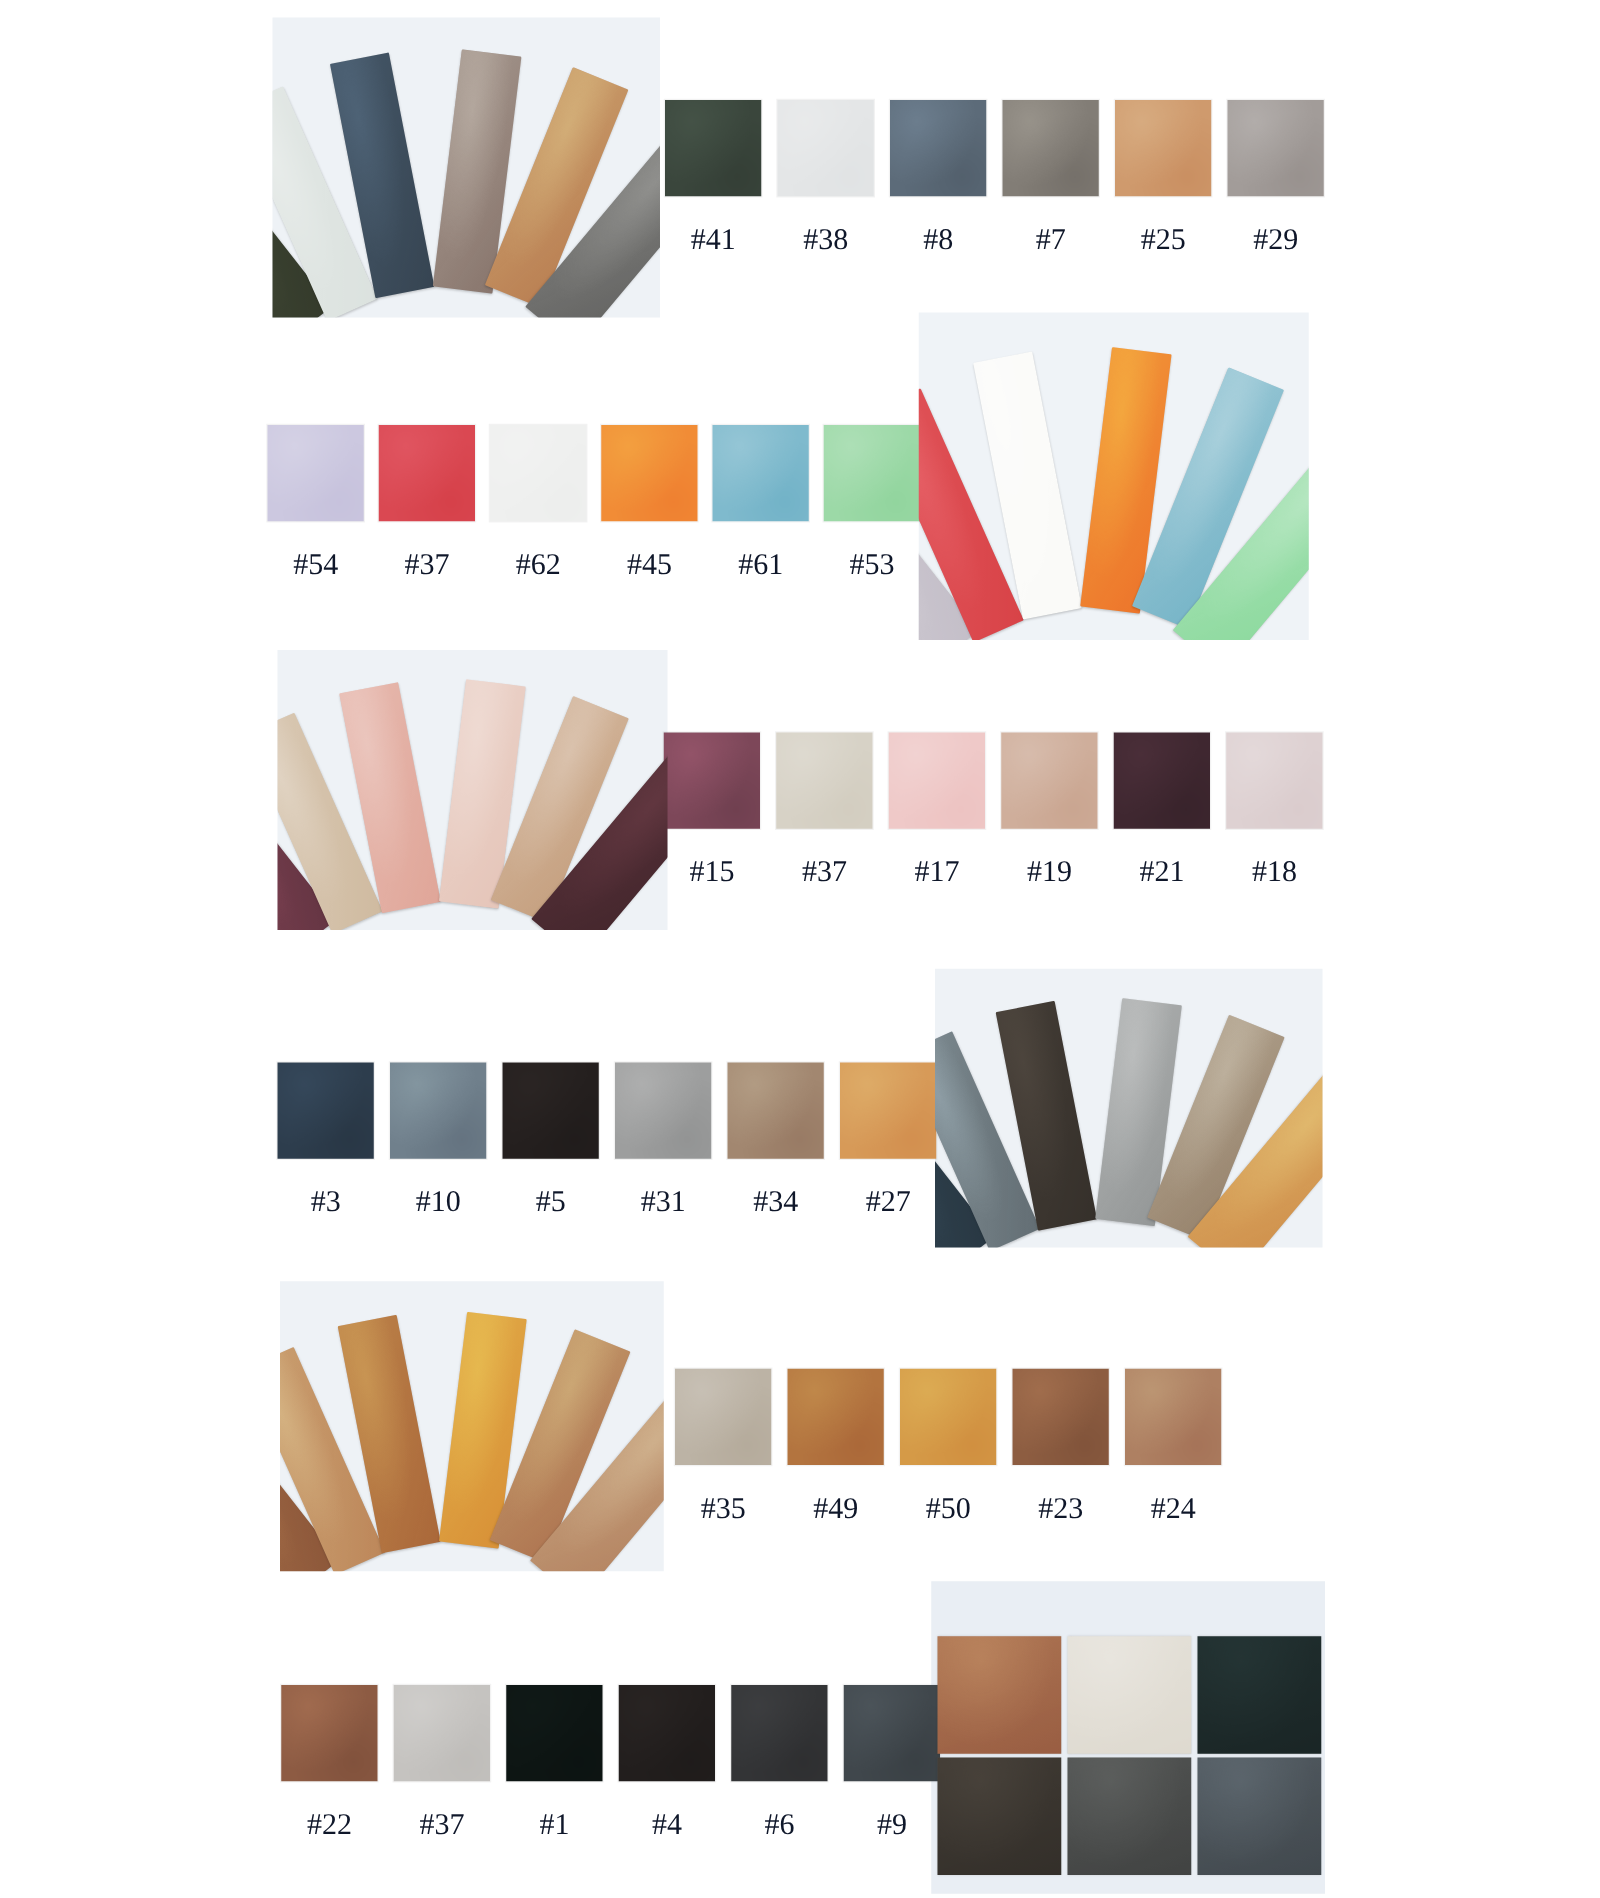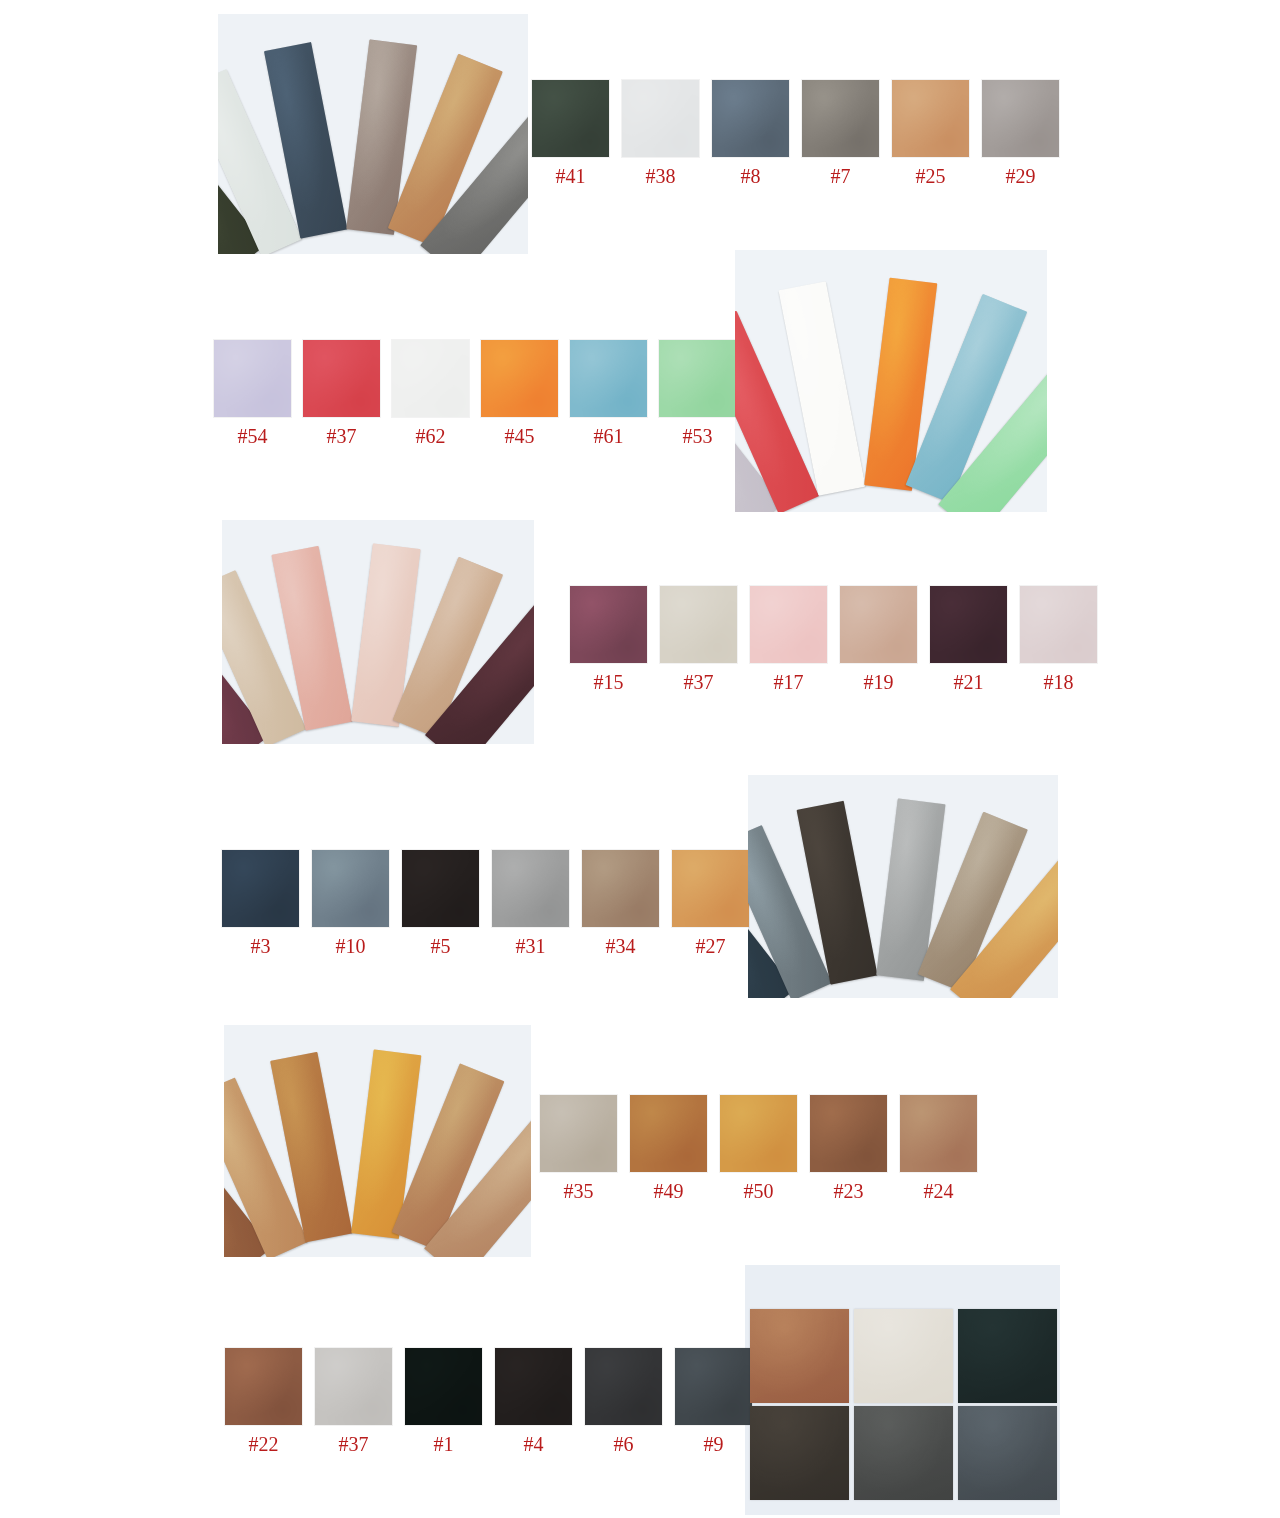--- a/index.html
+++ b/index.html
@@ -84,24 +84,24 @@
   .swatch-chip::after {
     content: "";
     position: absolute;
     inset: 0;
     background:
       radial-gradient(ellipse at 28% 22%, rgba(255,255,255,0.17), rgba(255,255,255,0) 62%),
       radial-gradient(ellipse at 75% 80%, rgba(0,0,0,0.10), rgba(0,0,0,0) 60%);
     mix-blend-mode: overlay;
   }
   .swatch-label {
-    margin-top: 8px;
-    font-size: 20px;
+    margin-top: 24px;
+    font-size: 24px;
     line-height: 22px;
-    color: #b91c1c;
+    color: #0f172a;
     font-family: "Liberation Serif", serif;
     white-space: nowrap;
   }
 </style>
 </head>
 <body>
 
 <div class="catalog">
     <div class="photo" style="left: 218px; top: 14px; width: 310px; height: 240px; background: rgb(238, 242, 246);">
       <div class="photo-inner">
@@ -178,21 +178,21 @@
     <div class="photo" style="left: 222px; top: 520px; width: 312px; height: 224px; background: rgb(238, 242, 246);">
       <div class="photo-inner">
         <div class="strip" style="background: rgb(111, 58, 73); left: 8.05161px; top: 59.8621px; width: 44.2839px; height: 168.966px; transform: rotate(-38deg); z-index: 10;"></div>
         <div class="strip" style="background: rgb(212, 193, 169); left: 42.271px; top: 44.4138px; width: 44.2839px; height: 173.793px; transform: rotate(-24deg); z-index: 11;"></div>
         <div class="strip" style="background: rgb(227, 174, 162); left: 82.529px; top: 27.0345px; width: 48.3097px; height: 178.621px; transform: rotate(-11deg); z-index: 12;"></div>
         <div class="strip" style="background: rgb(232, 203, 192); left: 128.826px; top: 25.1034px; width: 48.3097px; height: 178.621px; transform: rotate(7deg); z-index: 13;"></div>
         <div class="strip" style="background: rgb(203, 169, 139); left: 169.084px; top: 32.8276px; width: 48.3097px; height: 175.724px; transform: rotate(22deg); z-index: 14;"></div>
         <div class="strip" style="background: rgb(75, 42, 49); left: 197.265px; top: 57.931px; width: 52.3355px; height: 173.793px; transform: rotate(40deg); z-index: 15;"></div>
       </div>
     </div>
-    <div class="swatches" style="left: 570px; top: 586px;">
+    <div class="swatches" style="left: 531px; top: 586px;">
       <div class="swatch-cell">
         <div class="swatch-chip" style="background: rgb(125, 71, 89);"></div>
         <div class="swatch-label">#15</div>
       </div>
       <div class="swatch-cell">
         <div class="swatch-chip" style="background: rgb(215, 210, 198);"></div>
         <div class="swatch-label">#37</div>
       </div>
       <div class="swatch-cell">
         <div class="swatch-chip" style="background: rgb(239, 201, 200);"></div>

